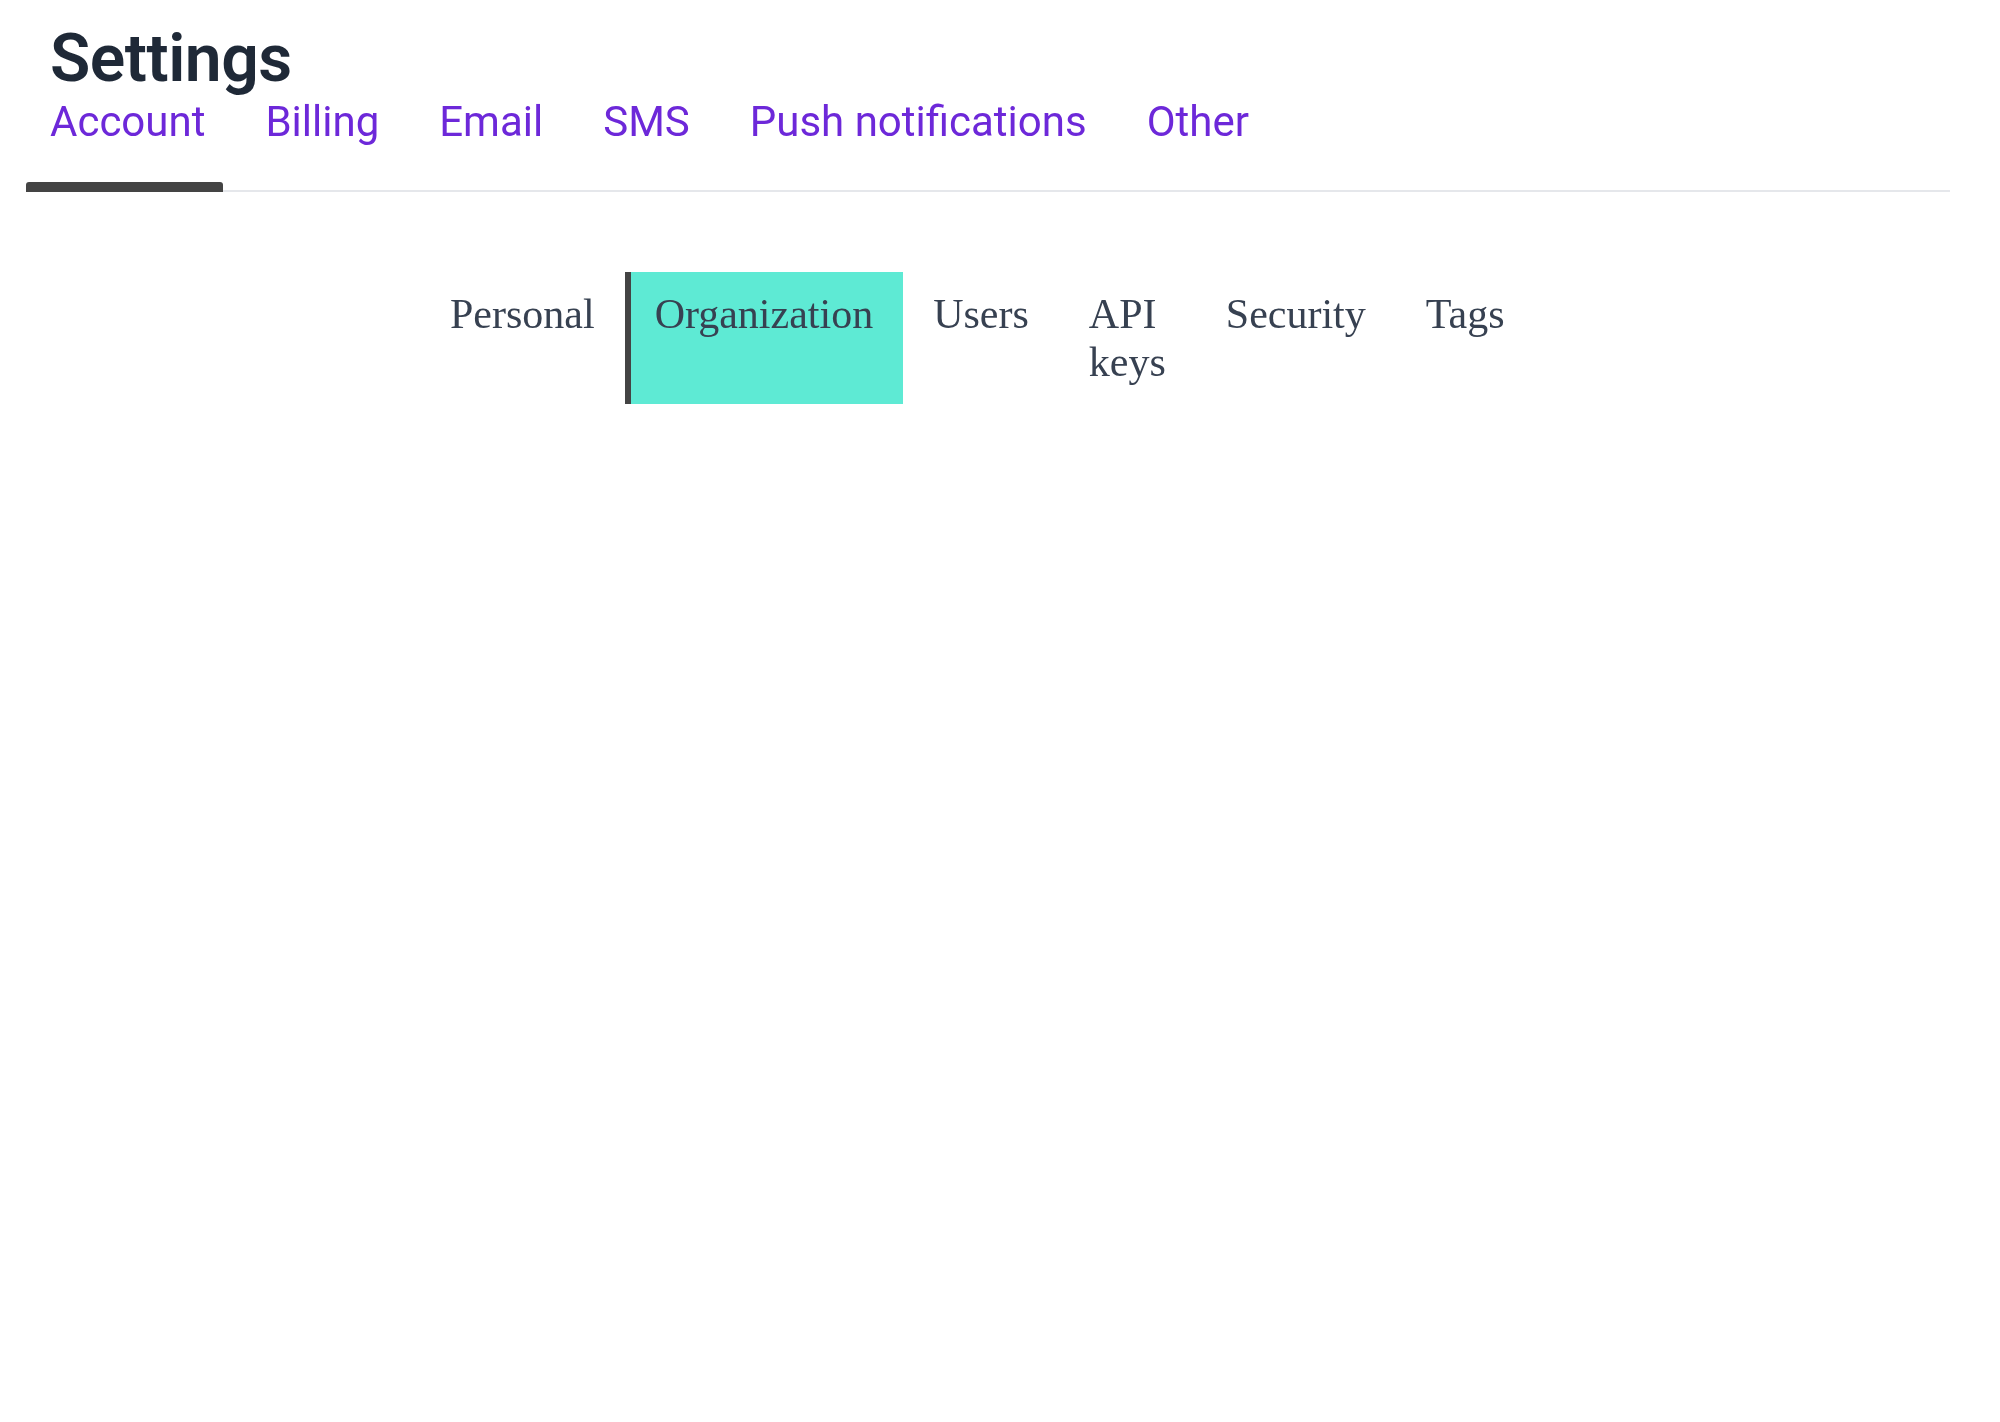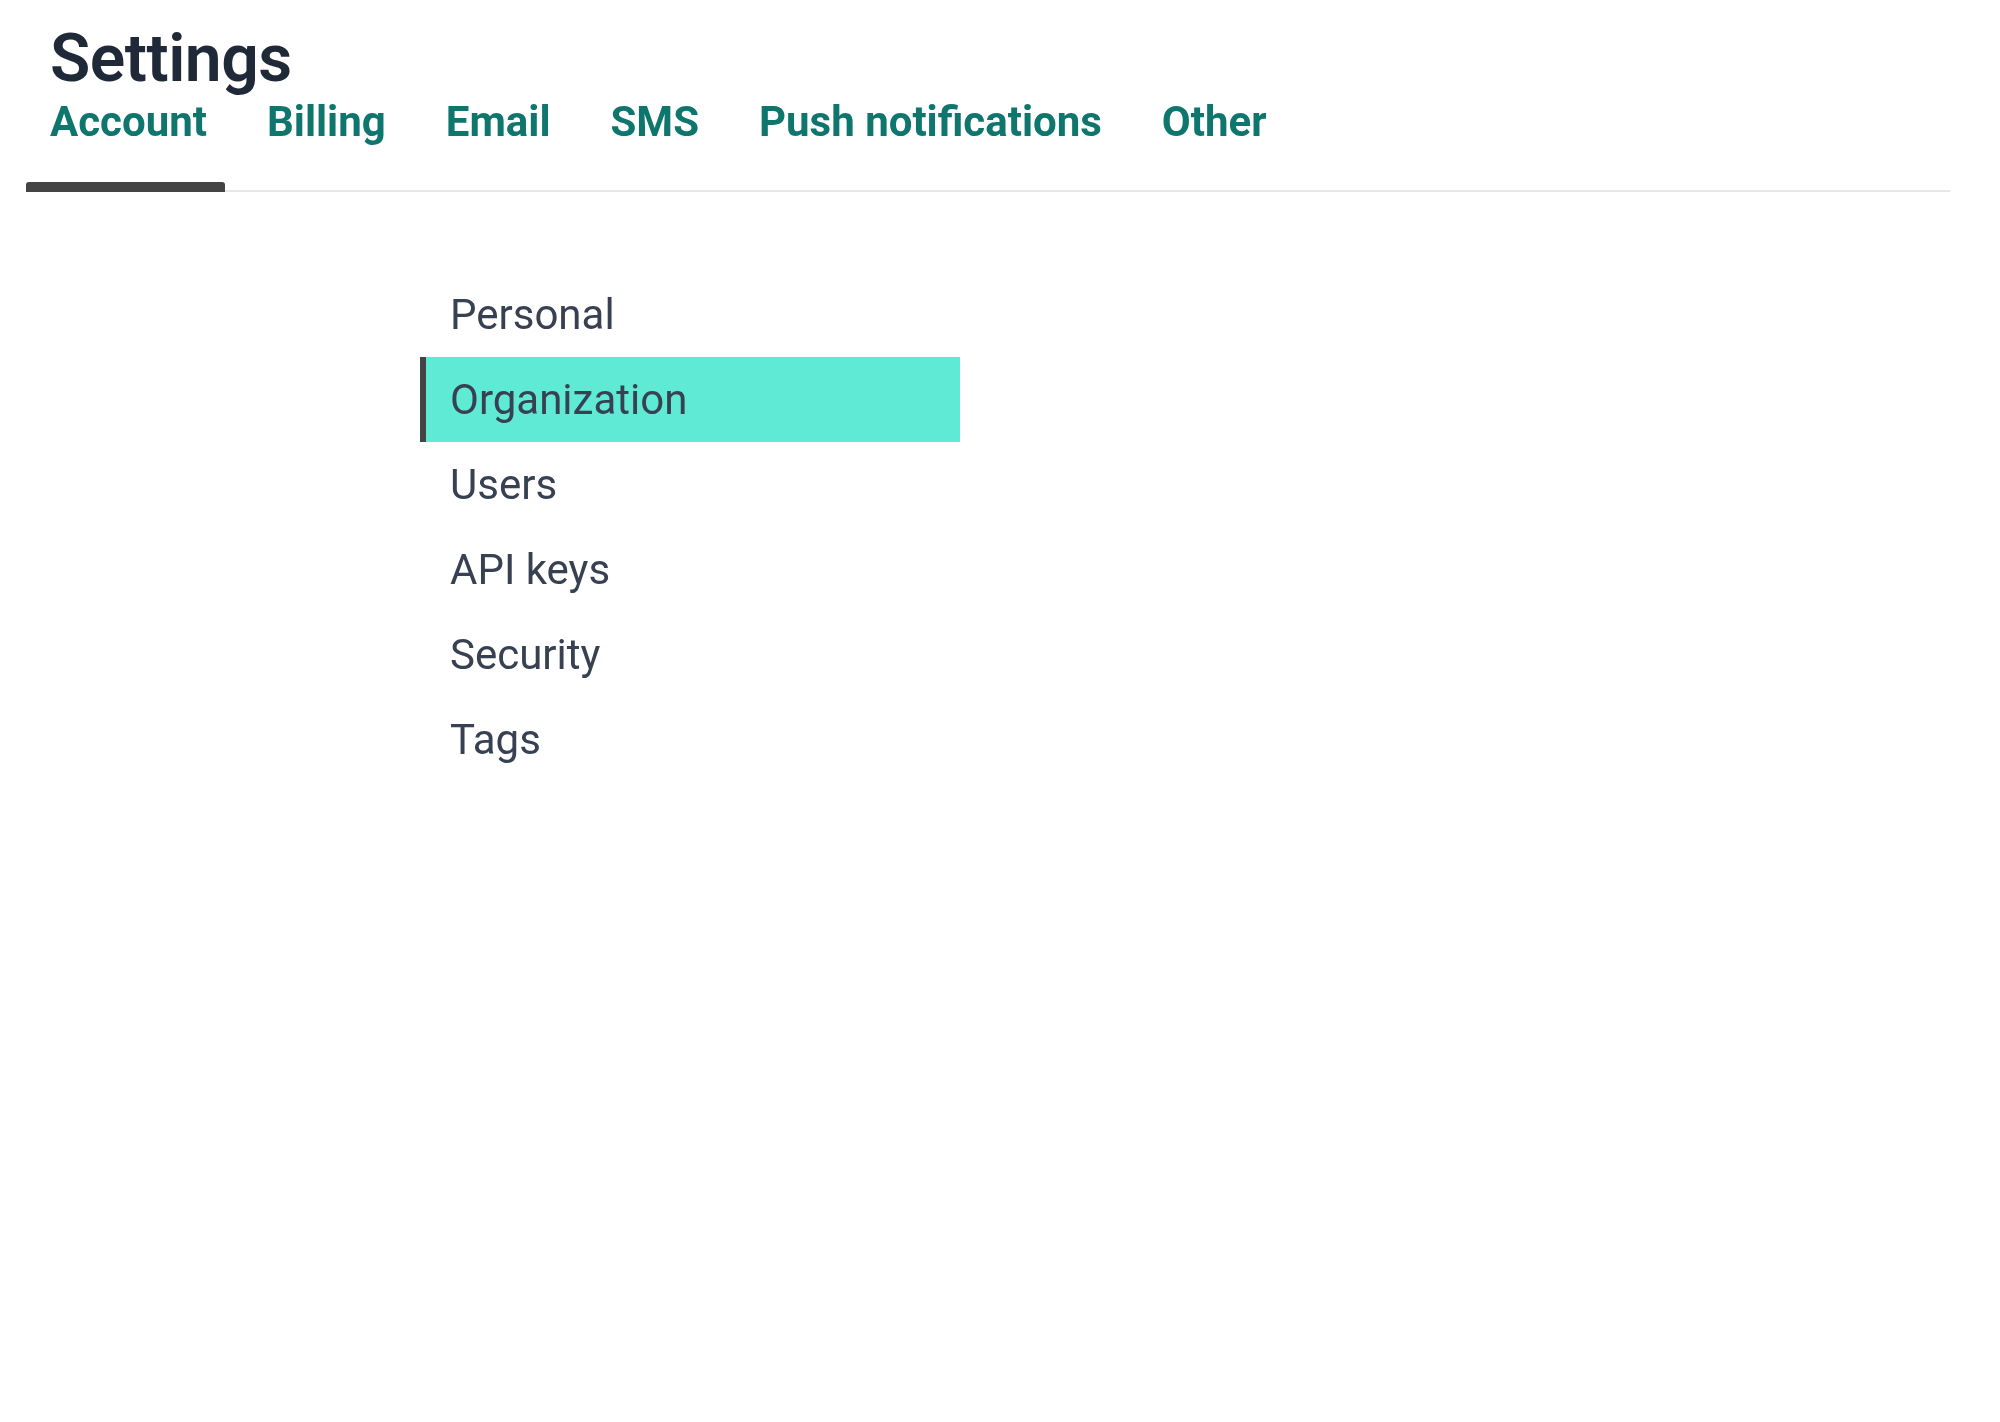--- a/index.html
+++ b/index.html
@@ -25,43 +25,44 @@
     }
     .tabs {
       display: flex;
       gap: 60px;
       border-bottom: 2px solid #e5e7eb;
       padding-bottom: 0;
       margin-bottom: 80px;
     }
     .tab {
       font-size: 42px;
-      font-weight: 700;
-      color: #0f766e;
+      font-weight: 400;
+      color: #6d28d9;
       cursor: pointer;
       padding-bottom: 44px;
       position: relative;
     }
     .tab.active::after {
       content: "";
       position: absolute;
       left: -24px;
       right: -18px;
       bottom: -2px;
       height: 10px;
       background: #444444;
       border-radius: 3px 3px 0 0;
     }
     .content {
       padding-left: 370px;
     }
     .nav-list {
       display: flex;
-      flex-direction: column;
+      flex-direction: row;
       width: 540px;
+      font-family: Liberation Serif, serif;
     }
     .nav-item {
       font-size: 42px;
       font-weight: 400;
       color: #374151;
       padding: 18px 30px;
       cursor: pointer;
       position: relative;
     }
     .nav-item.selected {

